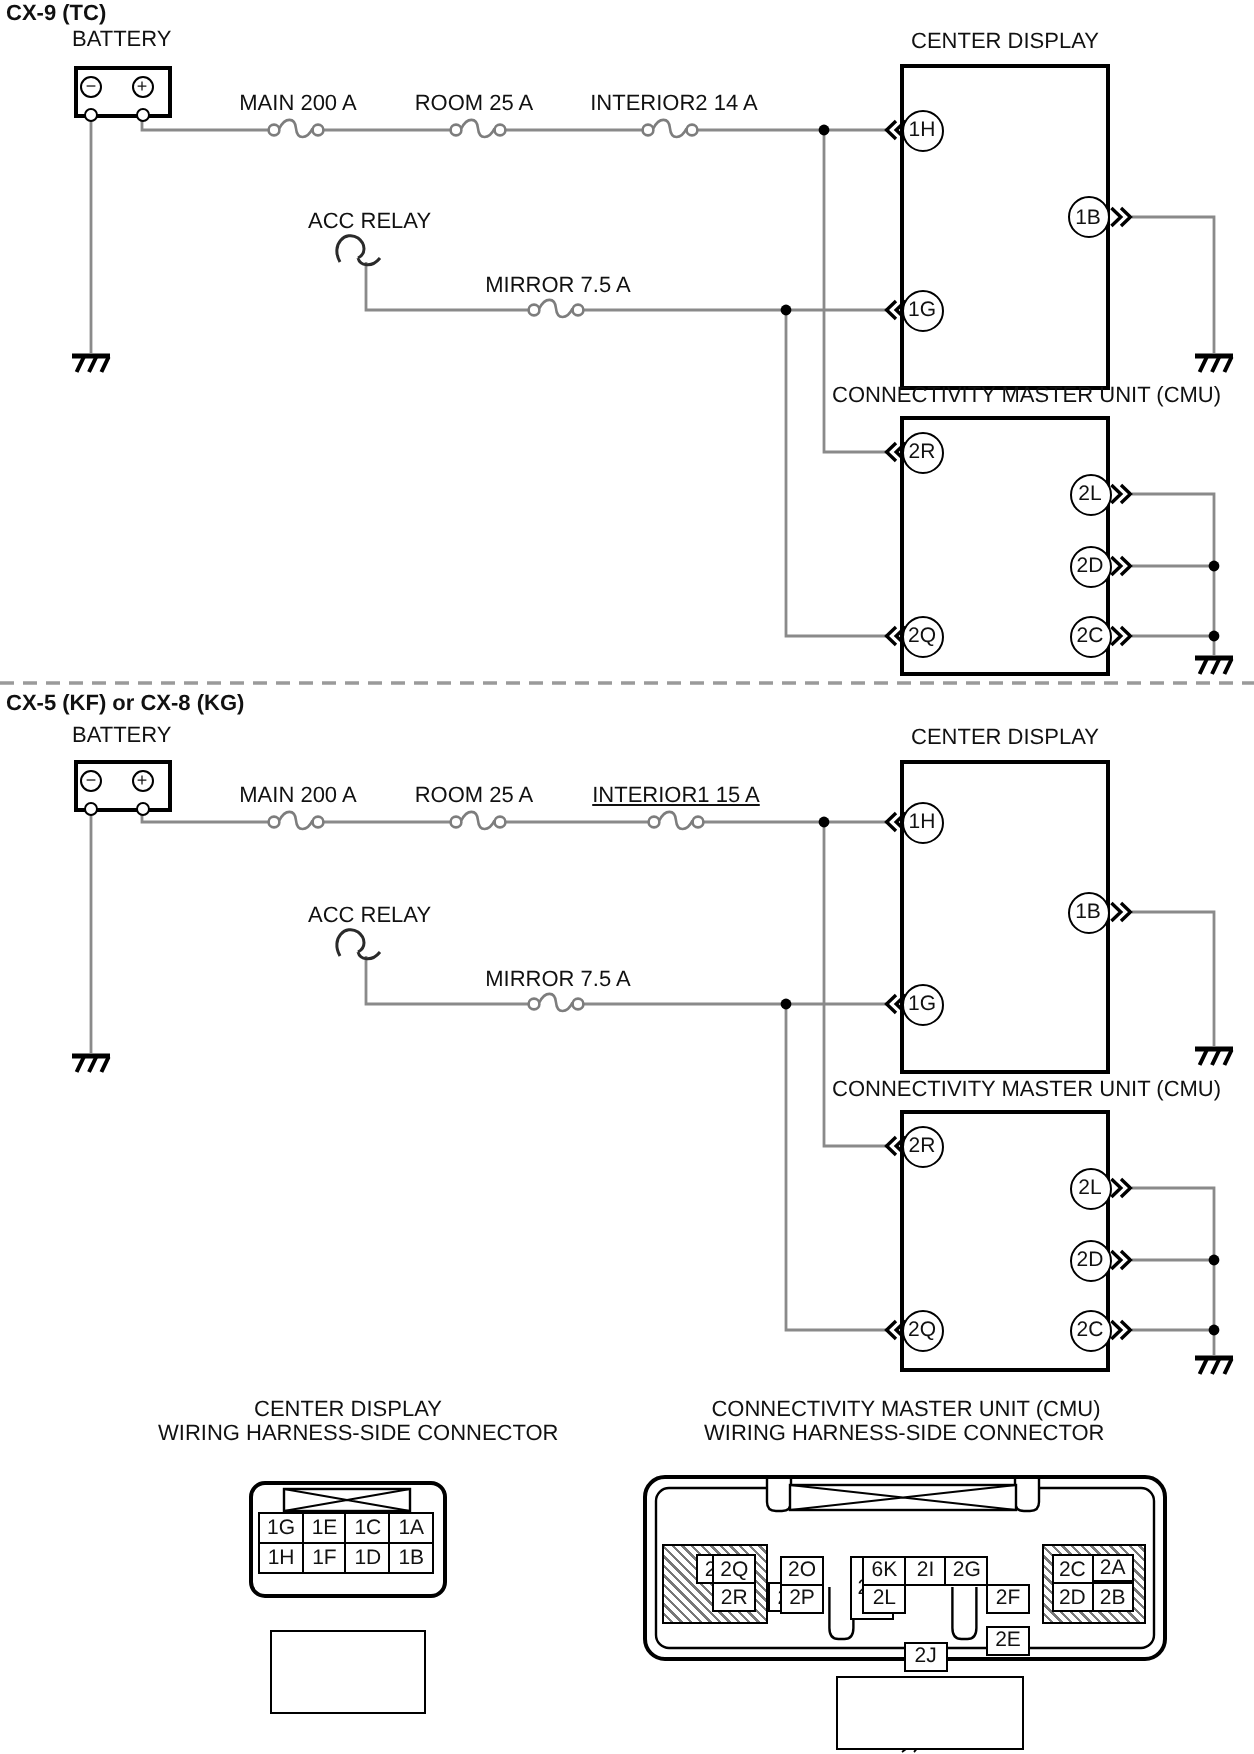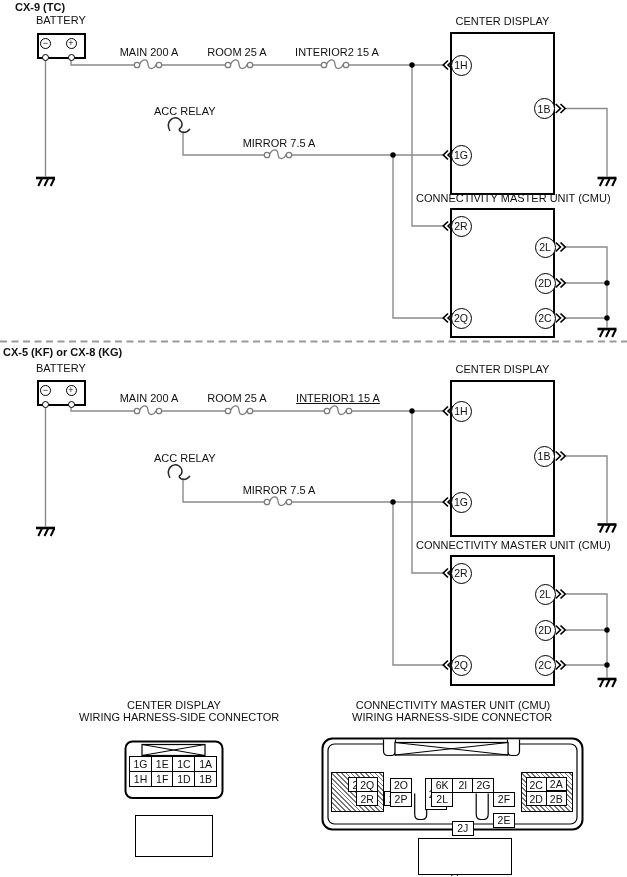--- a/index.html
+++ b/index.html
@@ -127,32 +127,32 @@
       <path d="M414.7,793.5 V814 Q414.7,819.5 419.2,819.5 H422.2 Q426.7,819.5 426.7,814 V793.5" fill="#fff" stroke="#000" stroke-width="1.2"></path>
       <path d="M476.2,793.5 V814 Q476.2,819.5 480.7,819.5 H483.7 Q488.2,819.5 488.2,814 V793.5" fill="#fff" stroke="#000" stroke-width="1.2"></path>
       <rect x="395" y="742.5" width="113" height="12.5" fill="#fff" stroke="#000" stroke-width="1.2"></rect>
       <path d="M395,742.5 L508,755 M395,755 L508,742.5" stroke="#000" stroke-width="1" fill="none"></path>
     </g>
 
     <use href="#plug" x="152" y="819"></use>
     <use href="#plug" x="444" y="840"></use>
   </svg>
 
-  <div class="lbl sec-title" style="left:15px;top:2px;">CX-9 (TC)</div>
+  <div class="lbl sec-title" style="left:3px;top:2px;">CX-9 (TC)</div>
 
   <div class="lbl" style="left:36px;top:15px;">BATTERY</div>
   <div class="bat-box" style="left:37px;top:33px;width:49px;height:26px;"></div>
   <div class="bat-sign" style="left:40px;top:37.5px;">−</div>
   <div class="bat-sign" style="left:65.5px;top:37.5px;">+</div>
   <div class="bat-term" style="left:42px;top:53.5px;"></div>
   <div class="bat-term" style="left:67.5px;top:53.5px;"></div>
 
   <div class="lbl c" style="left:109px;top:46.5px;width:80px;">MAIN 200 A</div>
   <div class="lbl c" style="left:197px;top:46.5px;width:80px;">ROOM 25 A</div>
-  <div class="lbl c" style="left:292px;top:46.5px;width:90px;">INTERIOR2 15 A</div>
+  <div class="lbl c" style="left:292px;top:46.5px;width:90px;">INTERIOR2 14 A</div>
   <div class="lbl" style="left:154px;top:105.5px;">ACC RELAY</div>
   <div class="lbl c" style="left:234px;top:137.5px;width:90px;">MIRROR 7.5 A</div>
 
   <div class="lbl c" style="left:450px;top:15.5px;width:105px;">CENTER DISPLAY</div>
   <div class="box" style="left:450px;top:32px;width:105px;height:163px;"></div>
   <div class="lbl c" style="left:416px;top:192.5px;width:192px;">CONNECTIVITY MASTER UNIT (CMU)</div>
   <div class="box" style="left:450px;top:208px;width:105px;height:130px;"></div>
 
   <div class="pin" style="left:450.5px;top:54.5px;">1H</div>
   <div class="pin" style="left:450.5px;top:144.5px;">1G</div>

